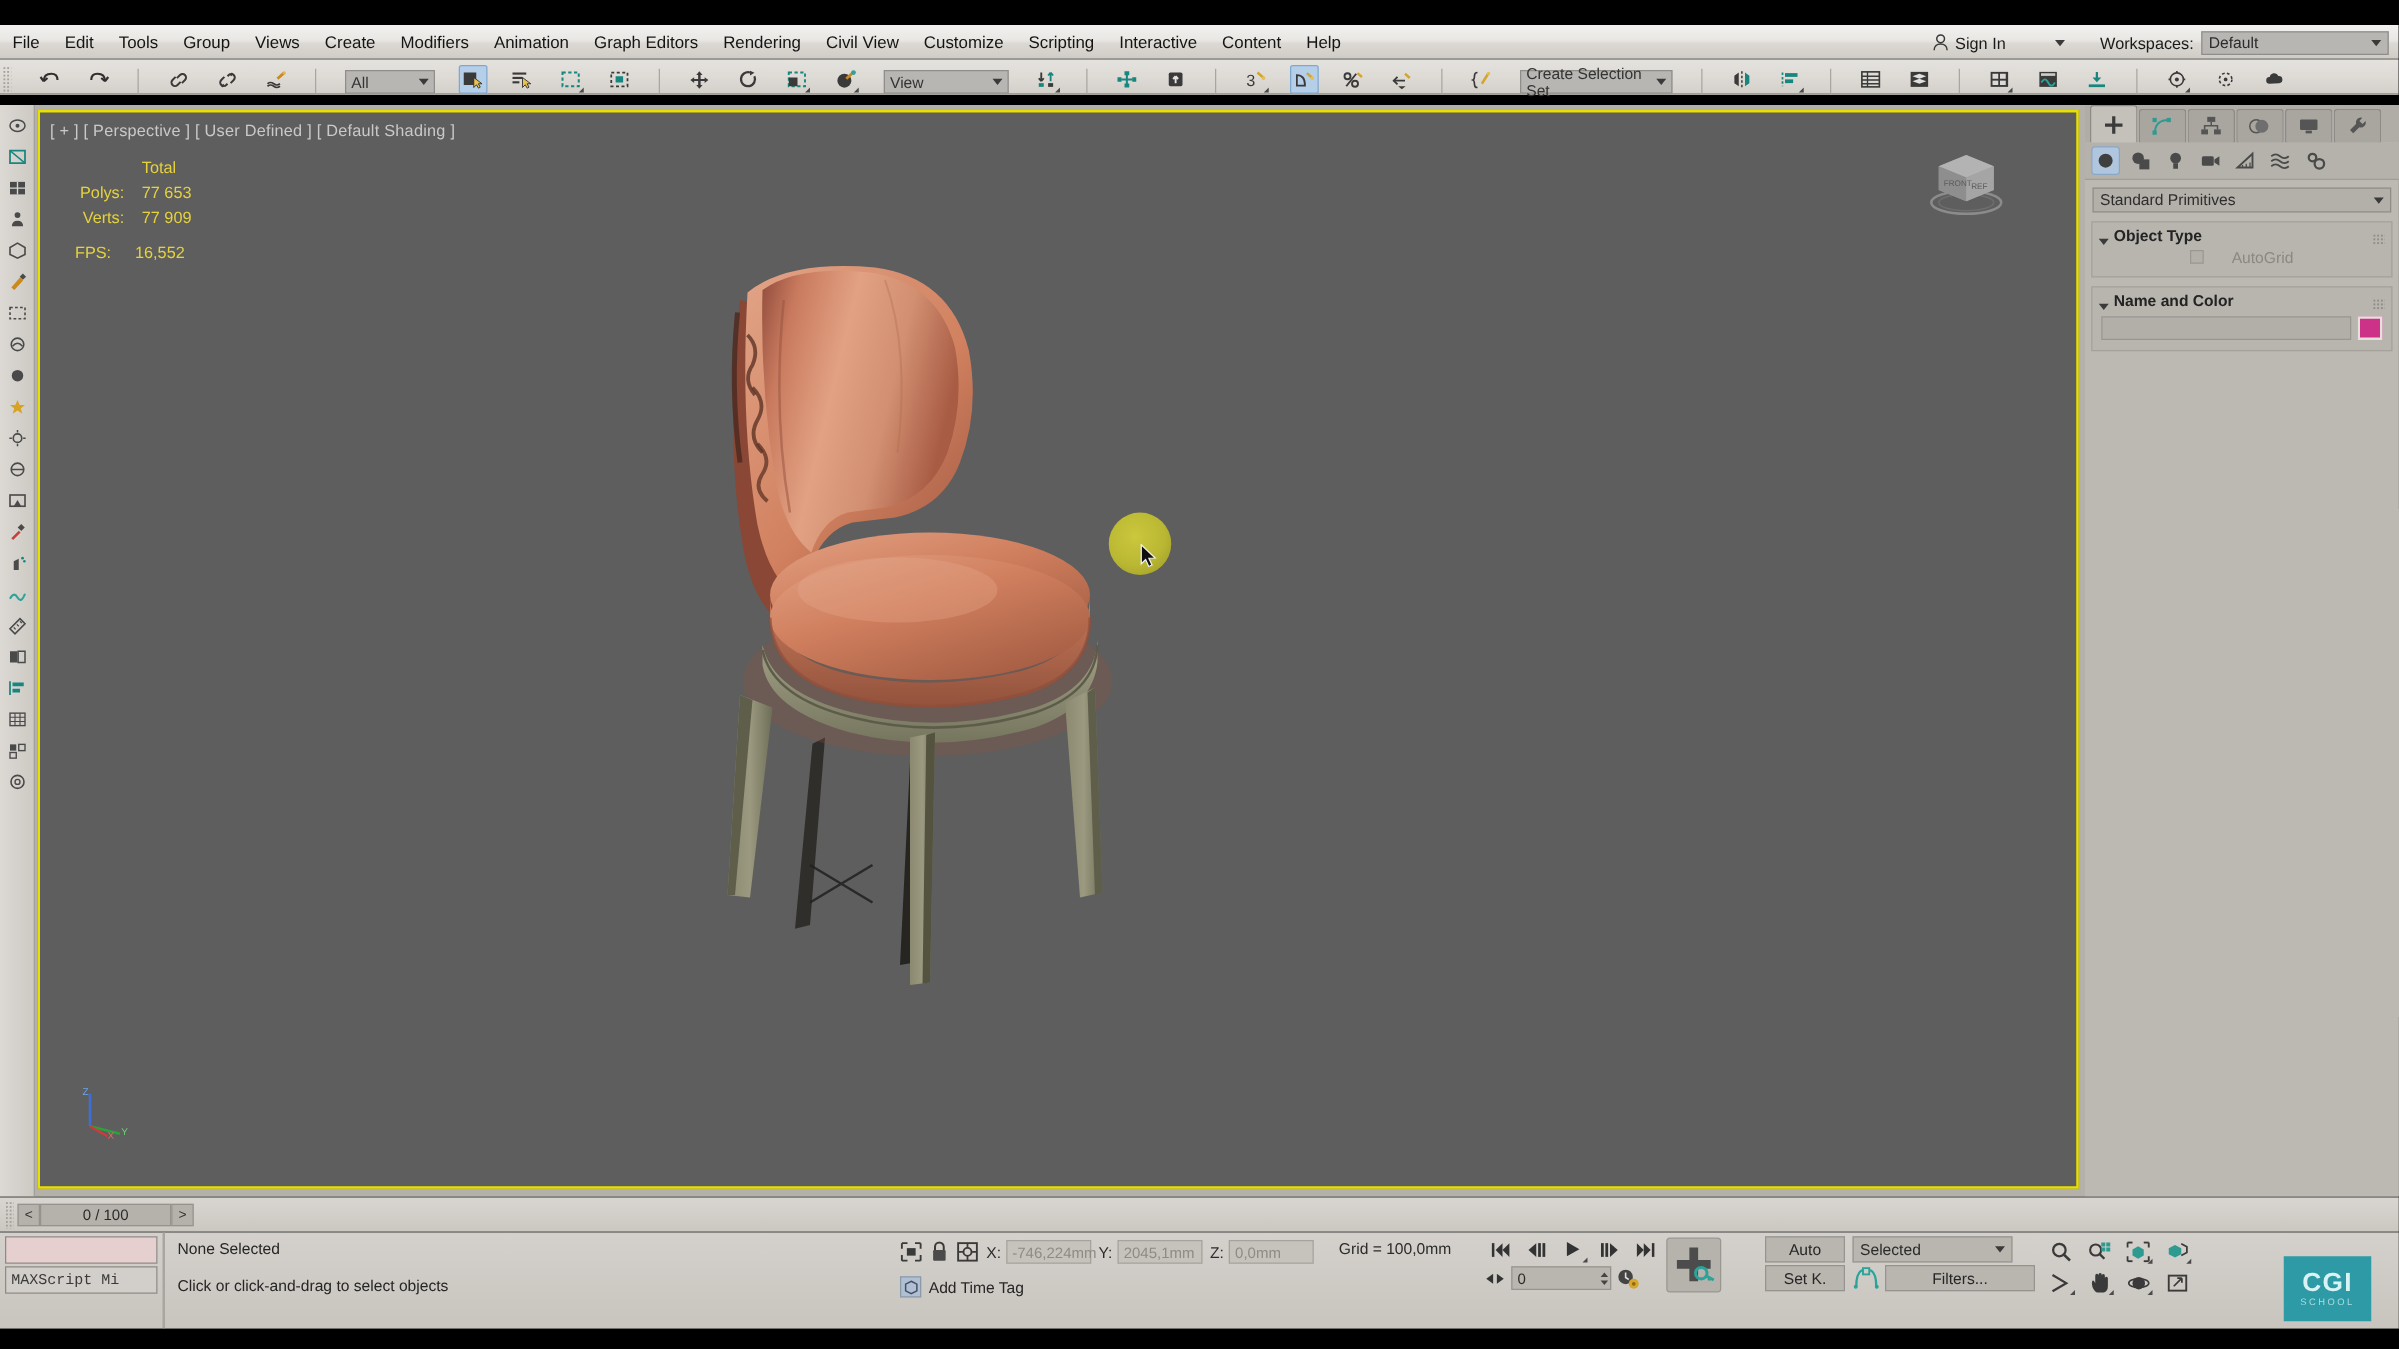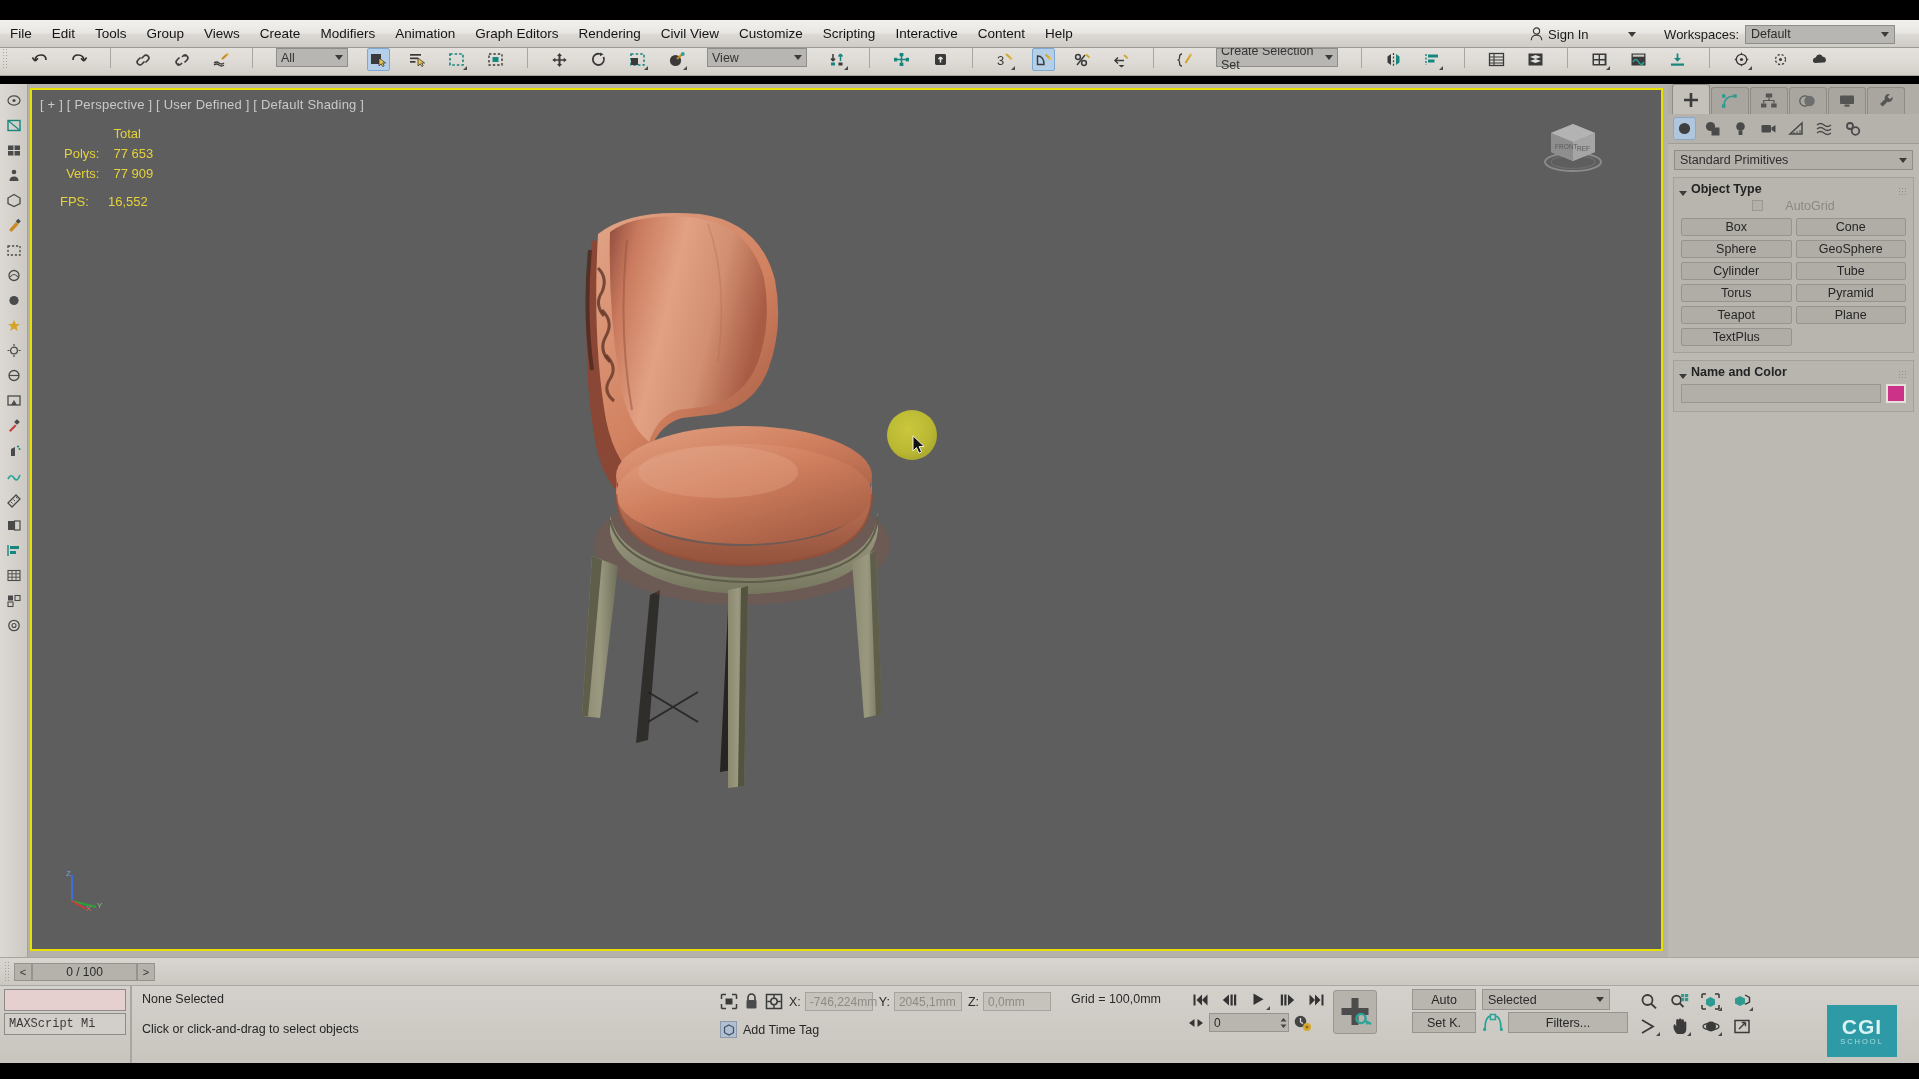--- a/index.html
+++ b/index.html
@@ -18,29 +18,29 @@
   }
   .menu-item { padding:0 10px; height:24px; line-height:24px; font-size:13.5px; color:#141414; white-space:nowrap; cursor:default; }
   #menu-right { position:absolute; right:0; top:0; height:28px; display:flex; align-items:center; }
   #signin-box { display:flex; align-items:center; gap:5px; height:24px; padding:0 6px 0 8px; min-width:128px; }
   #signin-box .lbl { font-size:13px; }
   .caret { width:0; height:0; border-left:4.5px solid transparent; border-right:4.5px solid transparent; border-top:5px solid #3a3a3a; }
   #ws-label { font-size:13px; margin-left:14px; margin-right:6px; }
   #ws-combo {
     width:150px; height:19px; background:#b8b6b2; border:1px solid #8f8d89;
     display:flex; align-items:center; justify-content:space-between; padding:0 5px;
-    font-size:12.5px; color:#2c2c2c; margin-right:24px;
+    font-size:12.5px; color:#2c2c2c; margin-right:8px;
   }
 
   
   #toolbar {
     height:28px; width:100%;
     background:linear-gradient(to bottom,#e4e2de 0%,#dedbd6 50%,#d3d0ca 100%);
     border-bottom:1px solid #a6a49f;
-    display:flex; align-items:flex-start; padding-left:2px; gap:16px;
+    display:flex; align-items:flex-end; padding-left:2px; gap:16px;
   }
   .grip { width:7px; height:22px; margin-right:3px;
     background-image:radial-gradient(#9b9993 0.8px, transparent 0.9px);
     background-size:3px 3px; opacity:.85; }
   .tbtn { width:23px; height:23px; display:flex; align-items:center; justify-content:center; position:relative; flex:none; }
   .tbtn.active { background:#b5cfe8; border:1px solid #7fa8d0; border-radius:2px; }
   .tbtn .flyout { position:absolute; right:1px; bottom:1px; width:0;height:0;
     border-left:4px solid transparent; border-bottom:4px solid #4a4a4a; }
   .tsep { width:1px; height:20px; background:#a8a6a1; margin:0 4px; flex:none; }
   .tcombo { height:19px; background:#b8b6b2; border:1px solid #908e8a;
@@ -919,33 +919,20 @@
     <div class="rollout">
       <div class="rollout-hd">
         <span class="tri"></span>
         <span>Object Type</span>
         <span class="grip-dots"></span>
       </div>
       <div class="autogrid">
         <span class="cbox"></span>
         <span>AutoGrid</span>
       </div>
-      <div class="btngrid">
-        <div class="objbtn">Box</div>
-        <div class="objbtn">Cone</div>
-        <div class="objbtn">Sphere</div>
-        <div class="objbtn">GeoSphere</div>
-        <div class="objbtn">Cylinder</div>
-        <div class="objbtn">Tube</div>
-        <div class="objbtn">Torus</div>
-        <div class="objbtn">Pyramid</div>
-        <div class="objbtn">Teapot</div>
-        <div class="objbtn">Plane</div>
-        <div class="objbtn single">TextPlus</div>
-      </div>
     </div>
 
     <div class="rollout">
       <div class="rollout-hd">
         <span class="tri"></span>
         <span>Name and Color</span>
         <span class="grip-dots"></span>
       </div>
       <div id="namecolor-row">
         <div id="name-field"></div>

